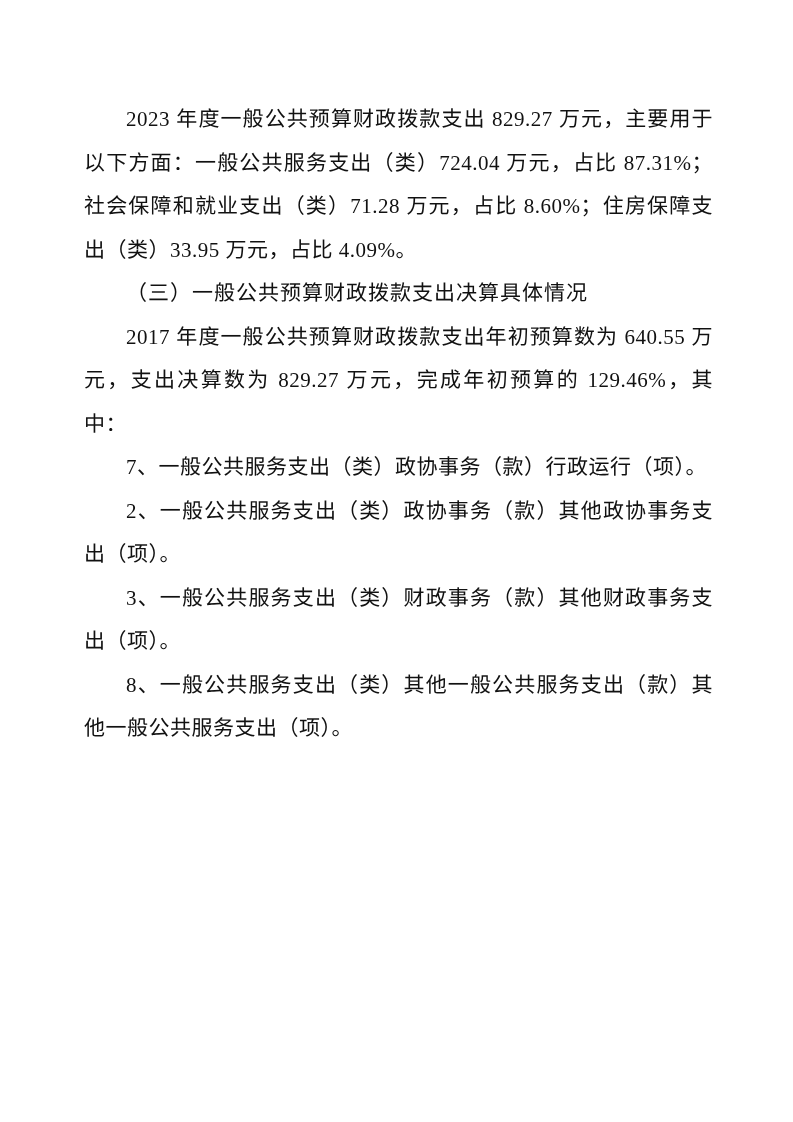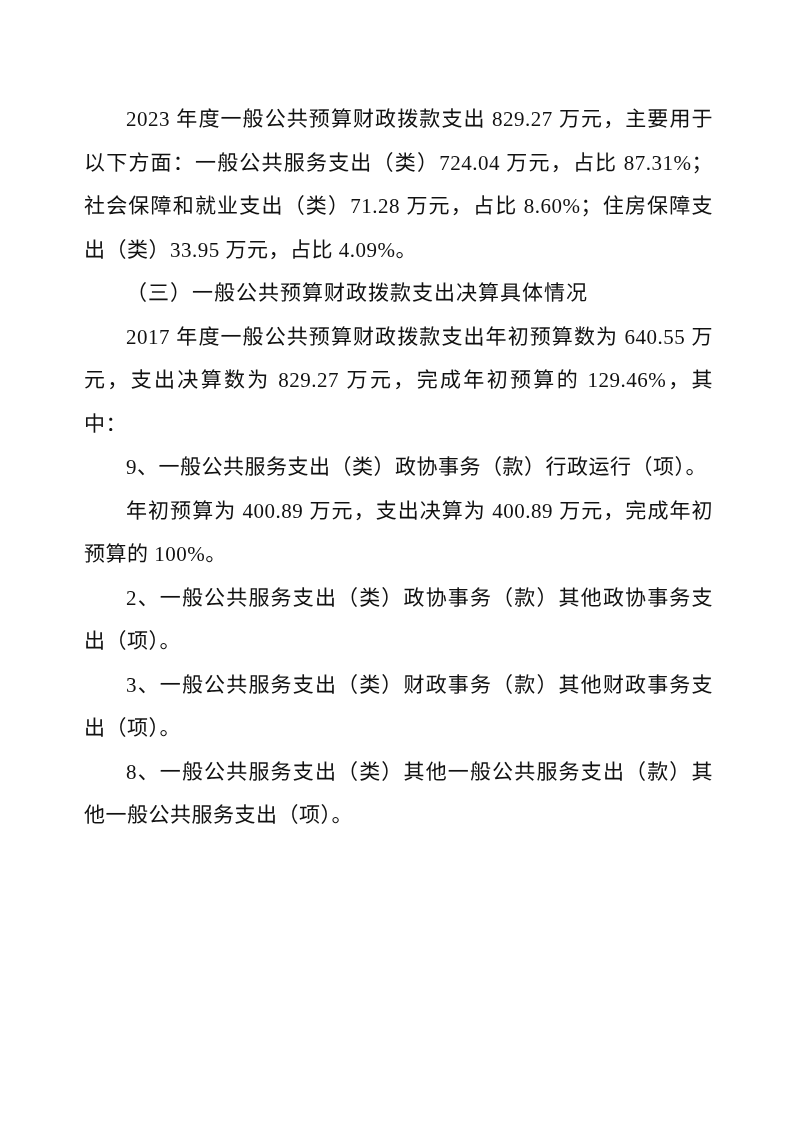--- a/index.html
+++ b/index.html
@@ -55,22 +55,21 @@
 <body>
 
 <div class="page">
   <div class="content">
     <p>2023 年度一般公共预算财政拨款支出 829.27 万元，主要用于以下方面：一般公共服务支出（类）724.04 万元，占比 87.31%；社会保障和就业支出（类）71.28 万元，占比 8.60%；住房保障支出（类）33.95 万元，占比 4.09%。</p>
 
     <h3 class="heading">（三）一般公共预算财政拨款支出决算具体情况</h3>
 
     <p>2017 年度一般公共预算财政拨款支出年初预算数为 640.55 万元，支出决算数为 829.27 万元，完成年初预算的 129.46%，其中：</p>
 
-    <p>9、一般公共服务支出（类）政协事务（款）行政运行（项）。</p>
-    <p>年初预算为 400.89 万元，支出决算为 400.89 万元，完成年初预算的 100%。</p>
+    <p>7、一般公共服务支出（类）政协事务（款）行政运行（项）。</p>
 
     <p>2、一般公共服务支出（类）政协事务（款）其他政协事务支出（项）。</p>
 
     <p>3、一般公共服务支出（类）财政事务（款）其他财政事务支出（项）。</p>
 
     <p>8、一般公共服务支出（类）其他一般公共服务支出（款）其他一般公共服务支出（项）。</p>
   </div>
 
   <div class="footer">
     <span>- 26 -</span>

